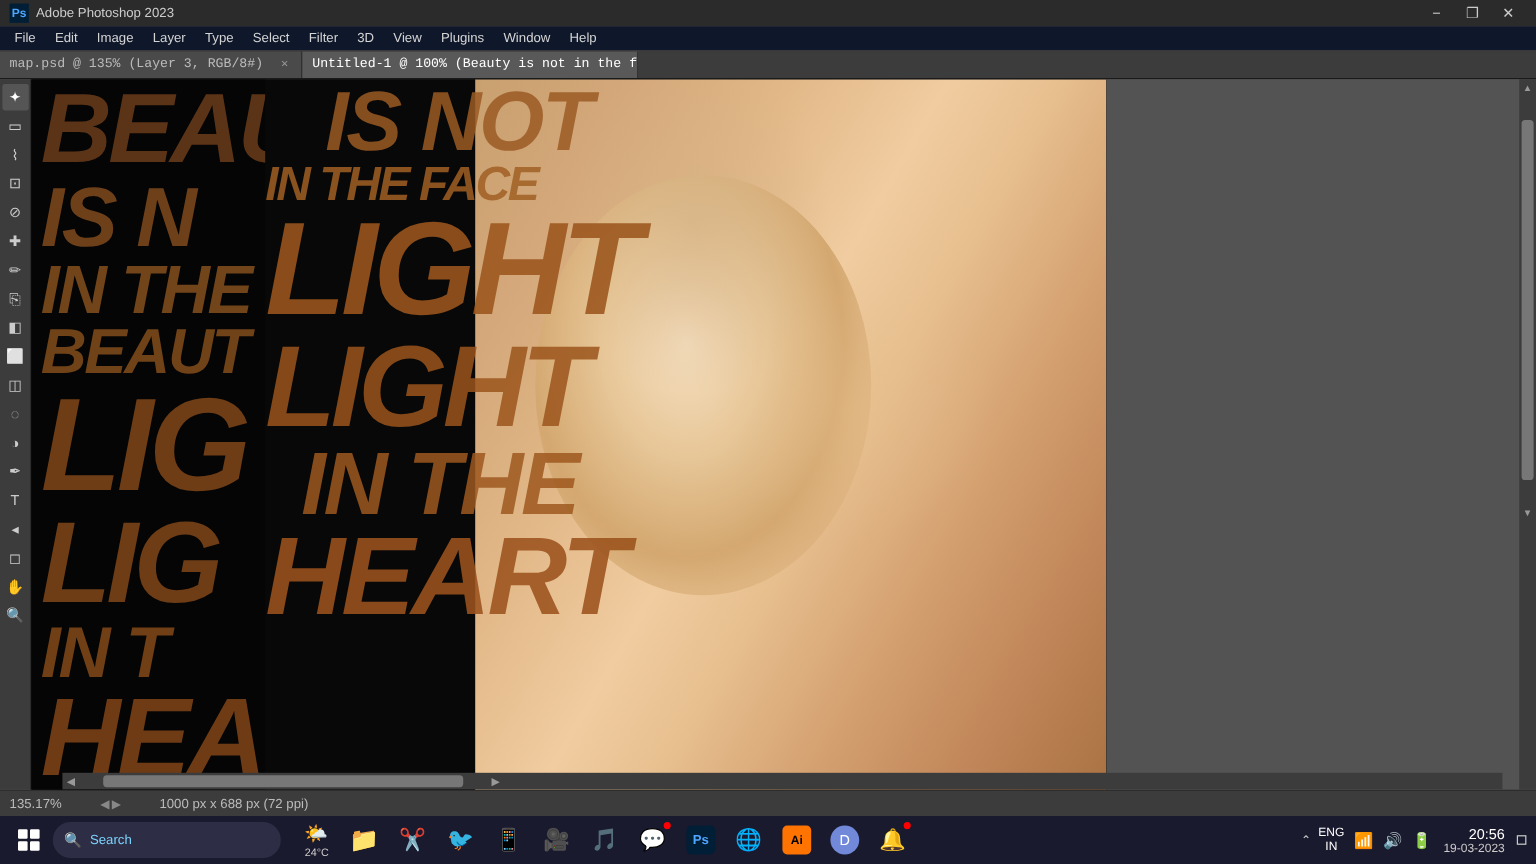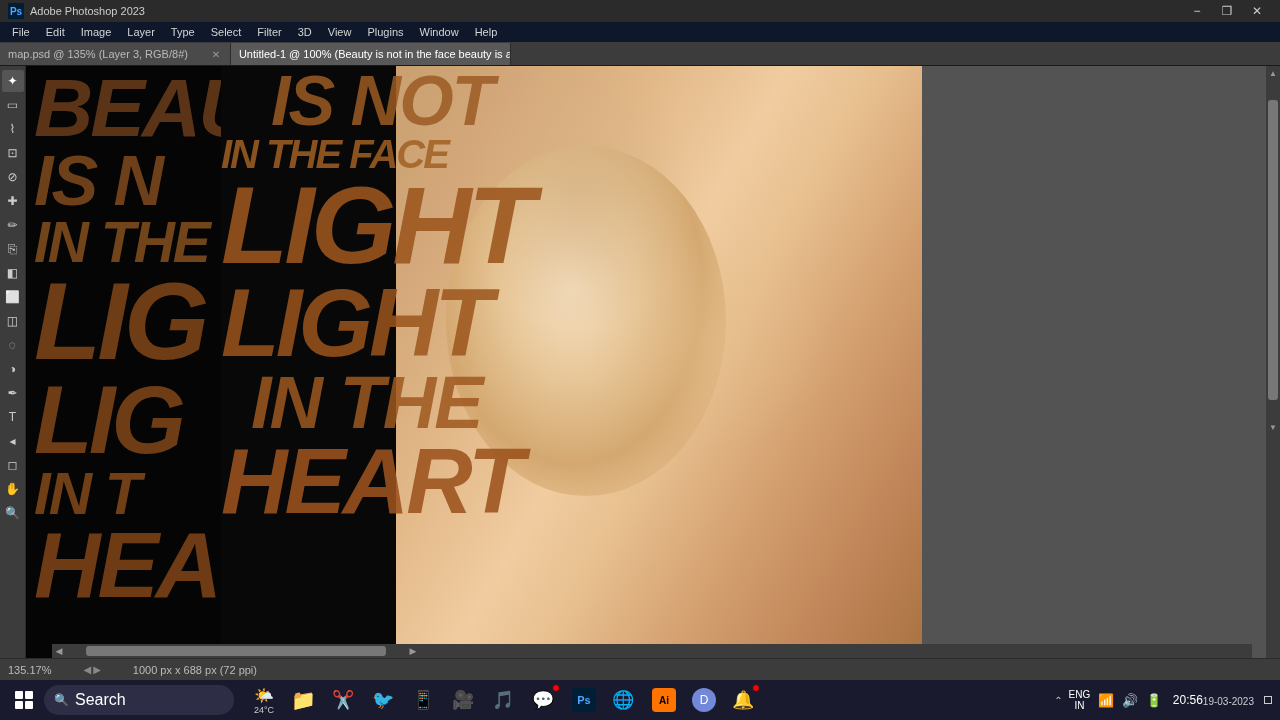--- a/index.html
+++ b/index.html
@@ -90,24 +90,25 @@
     .tab {
       height: 22px;
       display: flex;
       align-items: center;
       padding: 0 8px;
       font-size: 11px;
       color: #bbb;
       cursor: pointer;
       background: #4a4a4a;
       border-right: 1px solid #2b2b2b;
-      gap: 22px;
+      gap: 12px;
       white-space: nowrap;
       max-width: 280px;
       overflow: hidden;
+      font-family: Liberation Mono, monospace;
     }
     .tab.active {
       background: #595959;
       color: #fff;
     }
     .tab-close {
       font-size: 10px;
       color: #999;
       width: 12px;
       height: 12px;
@@ -222,22 +223,22 @@
       align-items: center;
       padding: 0 10px;
       gap: 6px;
       cursor: pointer;
     }
     .search-icon-taskbar {
       color: #aaa;
       font-size: 12px;
     }
     .search-text {
-      color: #ffffff;
-      font-size: 16px;
+      color: #7dd3fc;
+      font-size: 11px;
     }
     .taskbar-apps {
       display: flex;
       align-items: center;
       gap: 4px;
       margin-left: 4px;
     }
     .taskbar-app {
       width: 36px;
       height: 36px;
@@ -265,21 +266,21 @@
     }
     .taskbar-sys-icons {
       display: flex;
       align-items: center;
       gap: 8px;
       color: #ddd;
       font-size: 13px;
     }
     .taskbar-clock {
       display: flex;
-      flex-direction: row;
+      flex-direction: column;
       align-items: flex-end;
       margin-left: 4px;
     }
     .clock-time {
       color: #fff;
       font-size: 12px;
     }
     .clock-date {
       color: #ccc;
       font-size: 10px;
@@ -471,20 +472,22 @@
 
           <div style="position:absolute;left:0;top:0;width:195px;height:100%;overflow:hidden;padding-left:8px;">
             <div style="display:flex;flex-direction:column;padding-top:2px;">
               <div style="font-family:'Arial Black',Impact,Arial,sans-serif;font-weight:900;font-style:italic;
                 font-size:82px;line-height:0.98;letter-spacing:-3px;color:rgba(160,90,40,0.7);text-transform:uppercase;opacity:0.8;">BEAU</div>
               <div style="font-family:'Arial Black',Impact,Arial,sans-serif;font-weight:900;font-style:italic;
                 font-size:70px;line-height:0.95;letter-spacing:-2px;color:rgba(155,90,35,0.7);text-transform:uppercase;padding-left:0px;"> IS N</div>
               <div style="font-family:'Arial Black',Impact,Arial,sans-serif;font-weight:900;font-style:italic;
                 font-size:57px;line-height:0.95;letter-spacing:-2px;color:rgba(160,95,35,0.7);text-transform:uppercase;">IN THE</div>
               <div style="font-family:'Arial Black',Impact,Arial,sans-serif;font-weight:900;font-style:italic;
+                font-size:53px;line-height:0.95;letter-spacing:-2px;color:rgba(158,92,32,0.7);text-transform:uppercase;">BEAUT</div>
+              <div style="font-family:'Arial Black',Impact,Arial,sans-serif;font-weight:900;font-style:italic;
                 font-size:110px;line-height:0.95;letter-spacing:-4px;color:rgba(155,85,28,0.7);text-transform:uppercase;">LIG</div>
               <div style="font-family:'Arial Black',Impact,Arial,sans-serif;font-weight:900;font-style:italic;
                 font-size:96px;line-height:0.95;letter-spacing:-4px;color:rgba(155,85,28,0.7);text-transform:uppercase;">LIG</div>
               <div style="font-family:'Arial Black',Impact,Arial,sans-serif;font-weight:900;font-style:italic;
                 font-size:60px;line-height:0.95;letter-spacing:-2px;color:rgba(158,88,30,0.7);text-transform:uppercase;">IN T</div>
               <div style="font-family:'Arial Black',Impact,Arial,sans-serif;font-weight:900;font-style:italic;
                 font-size:92px;line-height:0.95;letter-spacing:-3px;color:rgba(155,82,28,0.7);text-transform:uppercase;">HEA</div>
             </div>
           </div>
         </div>

